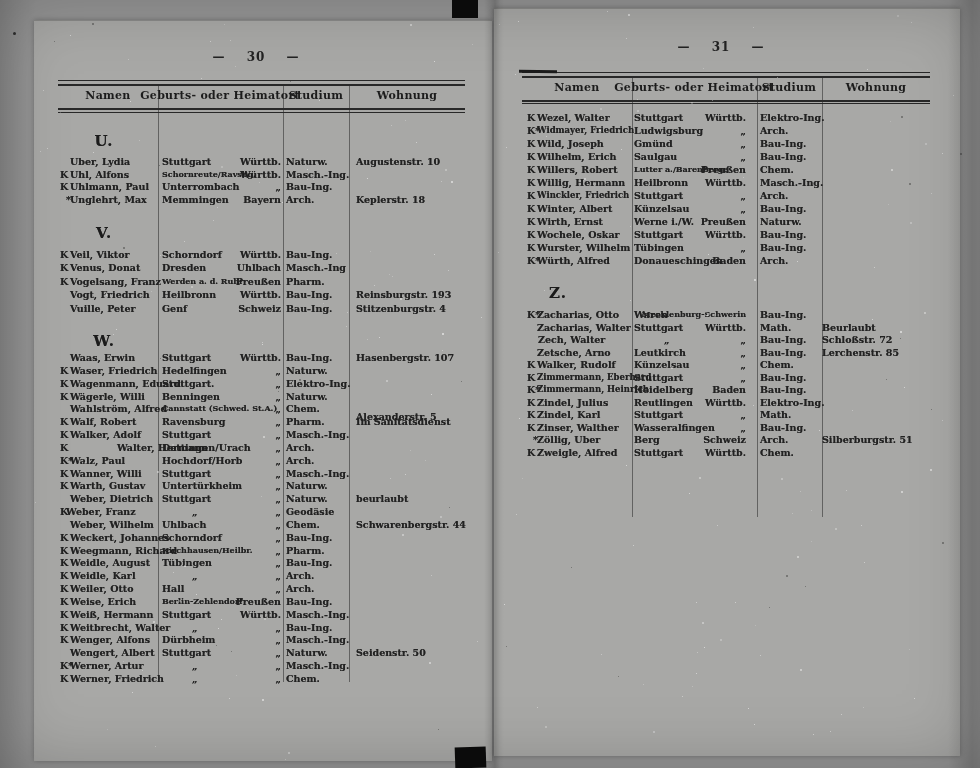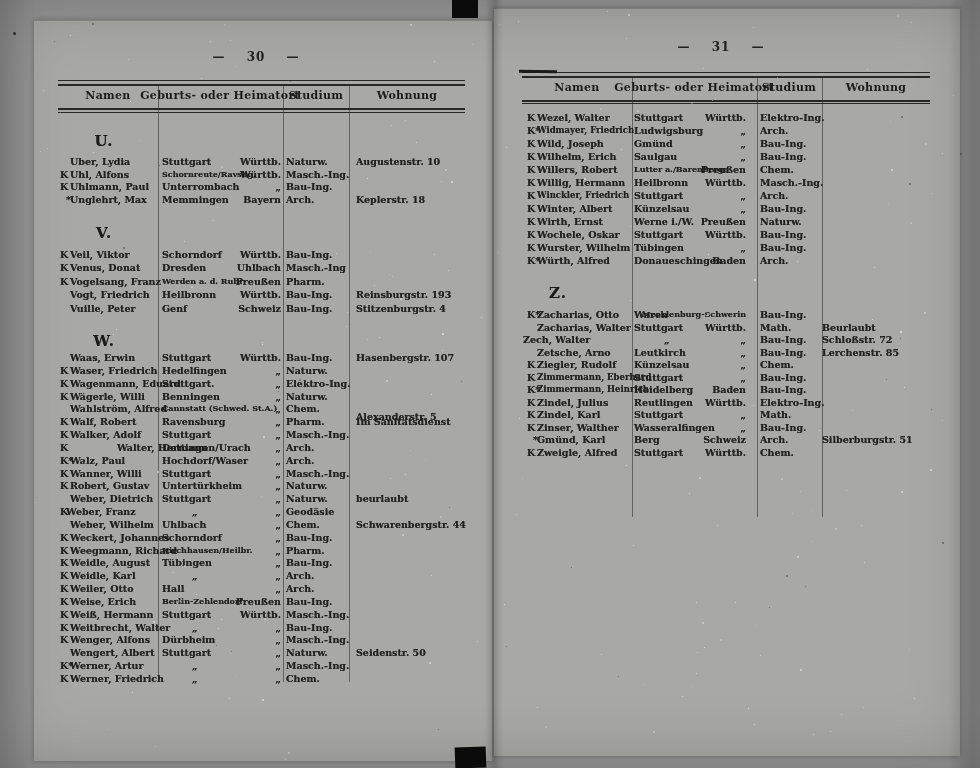--- a/index.html
+++ b/index.html
@@ -196,34 +196,34 @@
       <div class="row" style="top: 421.88px;">
         <span style="left: 26px;">K</span>
         <span style="left: 36px; margin-left: 47px;">Walter, Hermann</span>
         <span class="c-ort" style="left: 128px;">Dettingen/Urach</span>
         <span class="c-land ditto" style="left: 137px; width: 110px;">„</span>
         <span style="left: 252px;">Arch.</span>
       </div>
       <div class="row" style="top: 434.72px;">
         <span style="left: 26px;">K*</span>
         <span style="left: 36px;">Walz, Paul</span>
-        <span class="c-ort" style="left: 128px;">Hochdorf/Waser</span>
+        <span class="c-ort" style="left: 128px;">Hochdorf/Horb</span>
         <span class="c-land ditto" style="left: 137px; width: 110px;">„</span>
         <span style="left: 252px;">Arch.</span>
       </div>
       <div class="row" style="top: 447.56px;">
         <span style="left: 26px;">K</span>
         <span style="left: 36px;">Wanner, Willi</span>
         <span class="c-ort" style="left: 128px;">Stuttgart</span>
         <span class="c-land ditto" style="left: 137px; width: 110px;">„</span>
         <span style="left: 252px;">Masch.-Ing.</span>
       </div>
       <div class="row" style="top: 460.4px;">
         <span style="left: 26px;">K</span>
-        <span style="left: 36px;">Robert, Gustav</span>
+        <span style="left: 36px;">Warth, Gustav</span>
         <span class="c-ort" style="left: 128px;">Untertürkheim</span>
         <span class="c-land ditto" style="left: 137px; width: 110px;">„</span>
         <span style="left: 252px;">Naturw.</span>
       </div>
       <div class="row" style="top: 473.24px;">
         <span style="left: 36px;">Weber, Dietrich</span>
         <span class="c-ort" style="left: 128px;">Stuttgart</span>
         <span class="c-land ditto" style="left: 137px; width: 110px;">„</span>
         <span style="left: 252px;">Naturw.</span>
         <span style="left: 322px;">beurlaubt</span>
@@ -560,36 +560,36 @@
         <span style="left: 266px;">Bau-Ing.</span>
       </div>
       <div class="row" style="top: 313.5px;">
         <span style="left: 43px;">Zacharias, Walter</span>
         <span class="c-ort" style="left: 140px;">Stuttgart</span>
         <span class="c-land" style="left: 142px; width: 110px;">Württb.</span>
         <span style="left: 266px;">Math.</span>
         <span style="left: 328px;">Beurlaubt</span>
       </div>
       <div class="row" style="top: 326px;">
-        <span style="left: 29px;">Zech, Walter</span>
+        <span style="left: 44px;">Zech, Walter</span>
         <span class="c-ort ditto" style="left: 140px;">„</span>
         <span class="c-land ditto" style="left: 142px; width: 110px;">„</span>
         <span style="left: 266px;">Bau-Ing.</span>
         <span style="left: 328px;">Schloßstr. 72</span>
       </div>
       <div class="row" style="top: 338.5px;">
         <span style="left: 43px;">Zetsche, Arno</span>
         <span class="c-ort" style="left: 140px;">Leutkirch</span>
         <span class="c-land ditto" style="left: 142px; width: 110px;">„</span>
         <span style="left: 266px;">Bau-Ing.</span>
         <span style="left: 328px;">Lerchenstr. 85</span>
       </div>
       <div class="row" style="top: 351px;">
         <span style="left: 33px;">K</span>
-        <span style="left: 43px;">Ziegler, Rudolf</span>
+        <span style="left: 43px;">Walker, Rudolf</span>
         <span class="c-ort" style="left: 140px;">Künzelsau</span>
         <span class="c-land ditto" style="left: 142px; width: 110px;">„</span>
         <span style="left: 266px;">Chem.</span>
       </div>
       <div class="row" style="top: 363.5px;">
         <span style="left: 33px;">K</span>
         <span class="smaller" style="left: 43px;">Zimmermann, Eberhard</span>
         <span class="c-ort" style="left: 140px;">Stuttgart</span>
         <span class="c-land ditto" style="left: 142px; width: 110px;">„</span>
         <span style="left: 266px;">Bau-Ing.</span>
@@ -617,21 +617,21 @@
       </div>
       <div class="row" style="top: 413.5px;">
         <span style="left: 33px;">K</span>
         <span style="left: 43px;">Zinser, Walther</span>
         <span class="c-ort" style="left: 140px;">Wasseralfingen</span>
         <span class="c-land ditto" style="left: 142px; width: 110px;">„</span>
         <span style="left: 266px;">Bau-Ing.</span>
       </div>
       <div class="row" style="top: 426px;">
         <span style="left: 39px;">*</span>
-        <span style="left: 43px;">Gmünd, Karl</span>
+        <span style="left: 43px;">Zöllig, Uber</span>
         <span class="c-ort" style="left: 140px;">Berg</span>
         <span class="c-land" style="left: 142px; width: 110px;">Schweiz</span>
         <span style="left: 266px;">Arch.</span>
         <span style="left: 328px;">Silberburgstr. 51</span>
       </div>
       <div class="row" style="top: 438.5px;">
         <span style="left: 33px;">K</span>
         <span style="left: 43px;">Zweigle, Alfred</span>
         <span class="c-ort" style="left: 140px;">Stuttgart</span>
         <span class="c-land" style="left: 142px; width: 110px;">Württb.</span>

